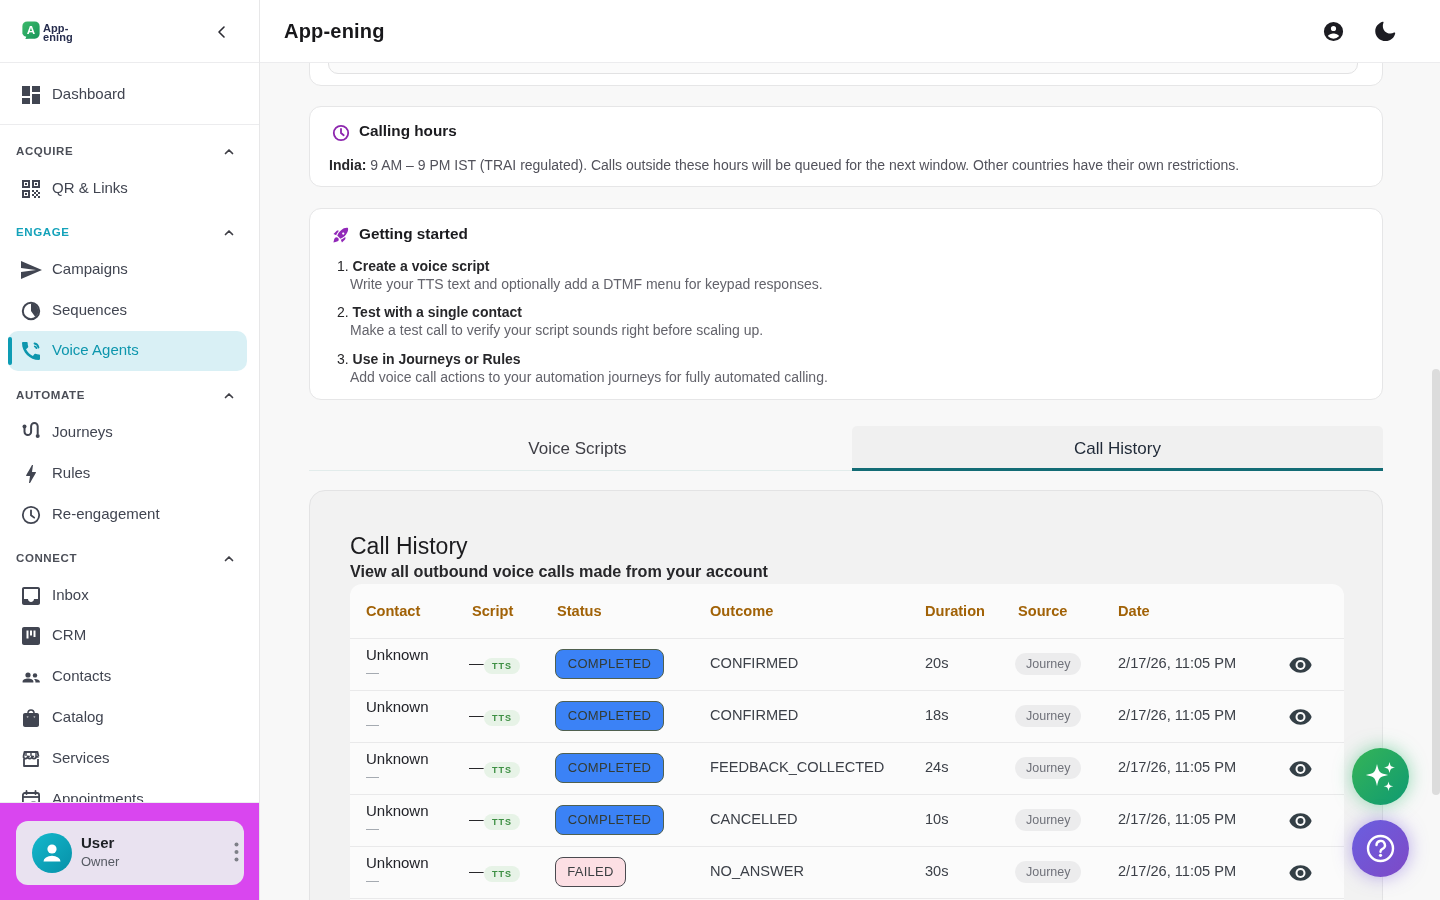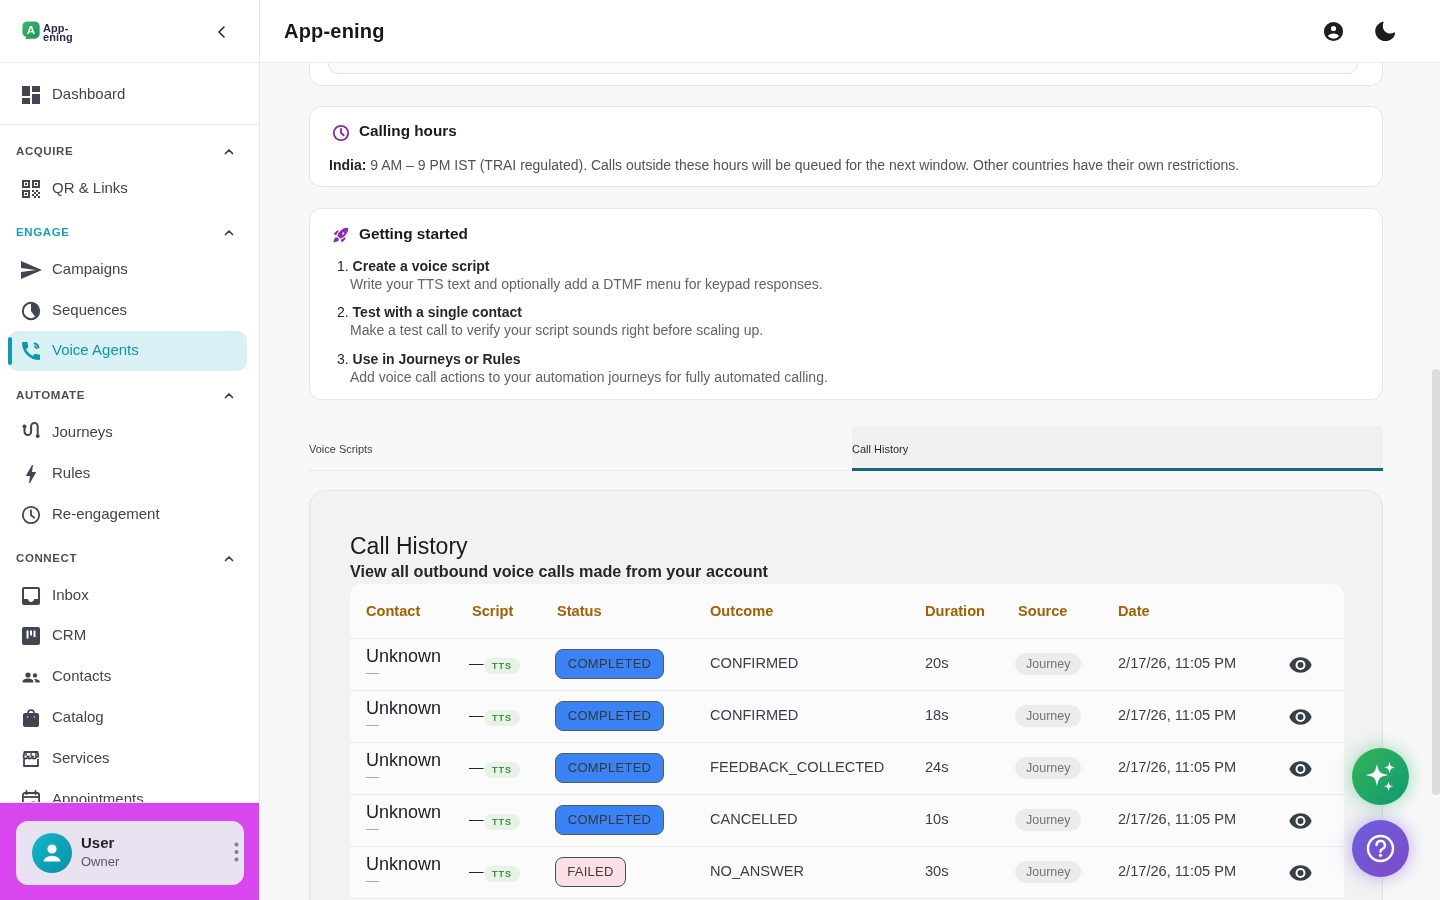--- a/index.html
+++ b/index.html
@@ -26,32 +26,32 @@
 #udots { position:absolute; left:218px; top:21px; }
 
 #topbar { position:absolute; left:260px; top:0; width:1180px; height:63px; background:#fff; border-bottom:1px solid #ececee; z-index:4; }
 #apptitle { position:absolute; left:24px; top:20px; font-size:20px; letter-spacing:0.2px; font-weight:bold; color:#18181b; }
 
 #main { position:absolute; left:260px; top:64px; width:1180px; height:836px; background:#f8f8f8; }
 .card { position:absolute; left:49px; width:1074px; background:#fff; border:1px solid #e6e6e7; border-radius:12px; }
 
 #tabbar { position:absolute; left:49px; top:362px; width:1074px; height:45px; }
 #tabbar .bline { position:absolute; left:0; top:43.5px; width:1074px; height:1.5px; background:#e2eceb; }
-.tab { position:absolute; top:0; height:43px; font-size:11px; font-weight:500; color:#3f3f46; line-height:46px; }
+.tab { position:absolute; top:0; height:43px; font-size:17px; font-weight:500; color:#3f3f46; text-align:center; line-height:46px; }
 .tab.active { background:#f0f0f0; border-radius:5px 5px 0 0; color:#1f2937; }
 #tealbar { position:absolute; left:543px; top:42px; width:531px; height:3px; background:#136c75; }
 
 #chcard { position:absolute; left:49px; top:426px; width:1074px; height:500px; background:#f2f2f2; border:1px solid #e3e3e4; border-radius:16px; }
 #chtitle { position:absolute; left:40px; top:42px; font-size:23px; color:#1c1c1f; }
 #chsub { position:absolute; left:40px; top:71px; font-size:16.2px; font-weight:bold; color:#27272a; }
 #tablebox { position:absolute; left:40px; top:93px; width:994px; height:420px; background:#fbfbfb; border-radius:12px 12px 0 0; }
 .hcell { position:absolute; top:0; height:54px; line-height:54px; font-size:14.6px; font-weight:bold; color:#a16207; }
 .row { position:absolute; left:0; width:994px; height:52px; border-top:1px solid #e9e9ea; }
 .cell { position:absolute; font-size:14.6px; color:#3c4048; }
-.unknown { font-size:18px; font-weight:500; color:#212228; }
+.unknown { font-size:15px; font-weight:500; color:#212228; }
 .dash2 { font-size:13px; color:#9aa0a8; }
 .ttspill { position:absolute; background:#e7f3e7; color:#3d8f43; font-size:9px; font-weight:bold; letter-spacing:1px; border-radius:999px; padding:3px 8px; }
 .badge { position:absolute; height:30px; line-height:28px; border-radius:8px; font-size:13px; letter-spacing:0.3px; text-align:center; }
 .bok { background:#3b82f6; border:1.5px solid #50604f; color:#333b35; }
 .bfail { background:#fcdfe4; border:1.5px solid #4a4a50; color:#3c4043; }
 .srcpill { position:absolute; background:#ececed; color:#70727a; font-size:12.5px; border-radius:999px; padding:4px 11px; }
 
 #sbthumb { position:absolute; left:1432px; top:369px; width:8px; height:426px; background:#dcdcdc; border-radius:4px; z-index:9; }
 #fab1 { position:absolute; left:1352px; top:748px; width:57px; height:57px; border-radius:50%; background:linear-gradient(135deg,#35b457,#0f9a72); box-shadow:0 0 18px rgba(60,190,120,0.55); z-index:8; }
 #fab2 { position:absolute; left:1352px; top:820px; width:57px; height:57px; border-radius:50%; background:linear-gradient(135deg,#6a5fe0,#7e49c6); box-shadow:0 0 18px rgba(120,90,220,0.5); z-index:8; }

